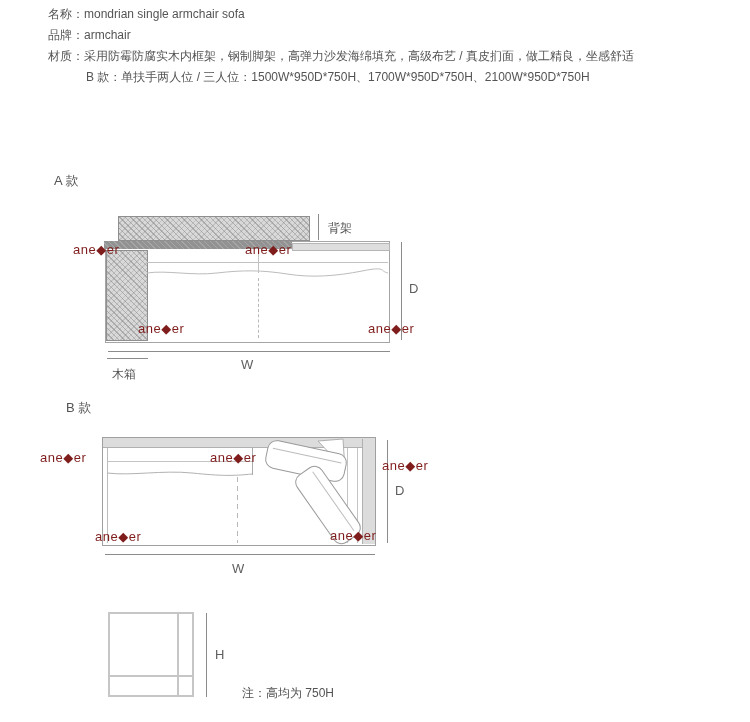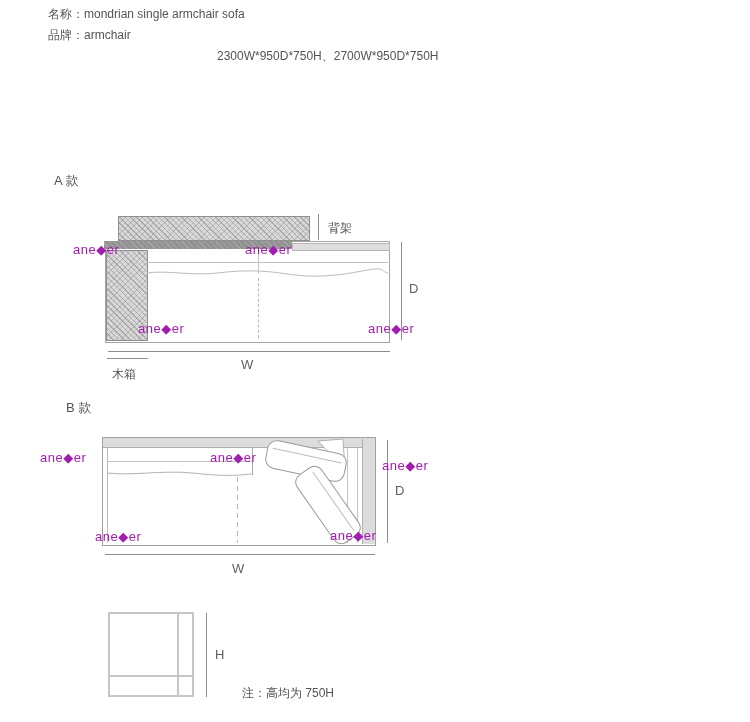--- a/index.html
+++ b/index.html
@@ -19,31 +19,32 @@
   .hline{position:absolute;height:1px;background:#c2c2c2;}
   .vline{position:absolute;width:1px;background:#c2c2c2;}
   .dim{background:#8c8c8c;}
   .vdash{position:absolute;width:0;border-left:1px dashed #b8b8b8;}
   .dark-strip{position:absolute;background:#929292;
          background-image:repeating-linear-gradient(45deg,rgba(255,255,255,.18) 0 1px,transparent 1px 4px);}
   .light-strip{position:absolute;background:#dedede;border:1px solid #b6b6b6;}
   .sq{position:absolute;border:2px solid #c6c6c6;background:#fff;}
   .bar{position:absolute;background:#c6c6c6;}
   .abs{position:absolute;}
-  .wm{position:absolute;font-size:13px;letter-spacing:.5px;color:#a21caf;z-index:6;pointer-events:none;}
+  .wm{position:absolute;font-size:13px;letter-spacing:.5px;color:#7f1d1d;z-index:6;pointer-events:none;}
 </style>
 </head>
 <body>
 
 <div class="page">
 
   <div class="spec-block">
     <div class="spec-line">名称：mondrian single armchair sofa</div>
     <div class="spec-line">品牌：armchair</div>
-    <div class="spec-line indent-b2">2300W*950D*750H、2700W*950D*750H</div>
+    <div class="spec-line">材质：采用防霉防腐实木内框架，钢制脚架，高弹力沙发海绵填充，高级布艺 / 真皮扪面，做工精良，坐感舒适</div>
+    <div class="spec-line indent-b">B 款：单扶手两人位 / 三人位：1500W*950D*750H、1700W*950D*750H、2100W*950D*750H</div>
   </div>
 
   <div class="label section-label" style="left:54px;top:172px">A 款</div>
 
   <div>
     <div class="hatch" style="left:118px;top:216px;width:190px;height:23px"></div>
 
     <div class="outline-box" style="left:105px;top:241px;width:283px;height:100px"></div>
 
     <div class="dark-strip" style="left:104px;top:241px;width:188px;height:8px"></div>

